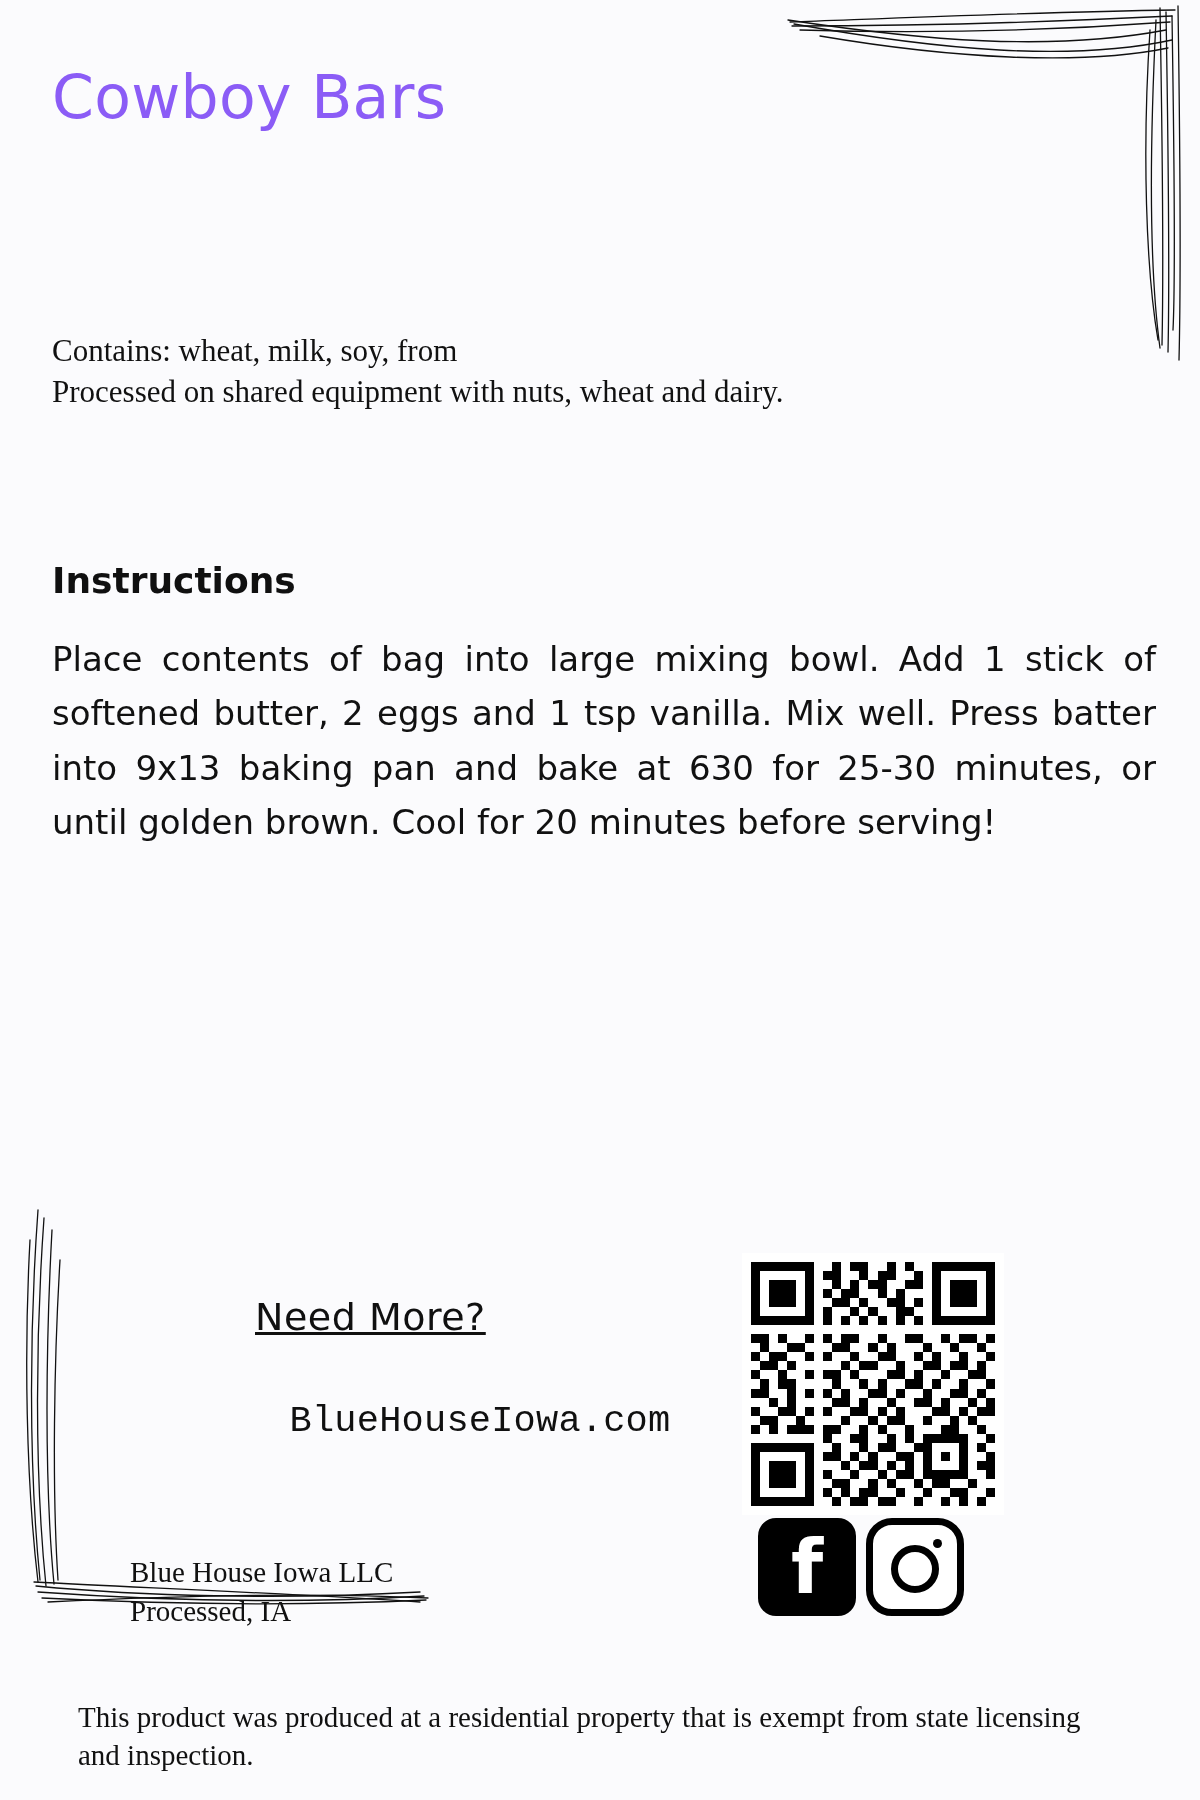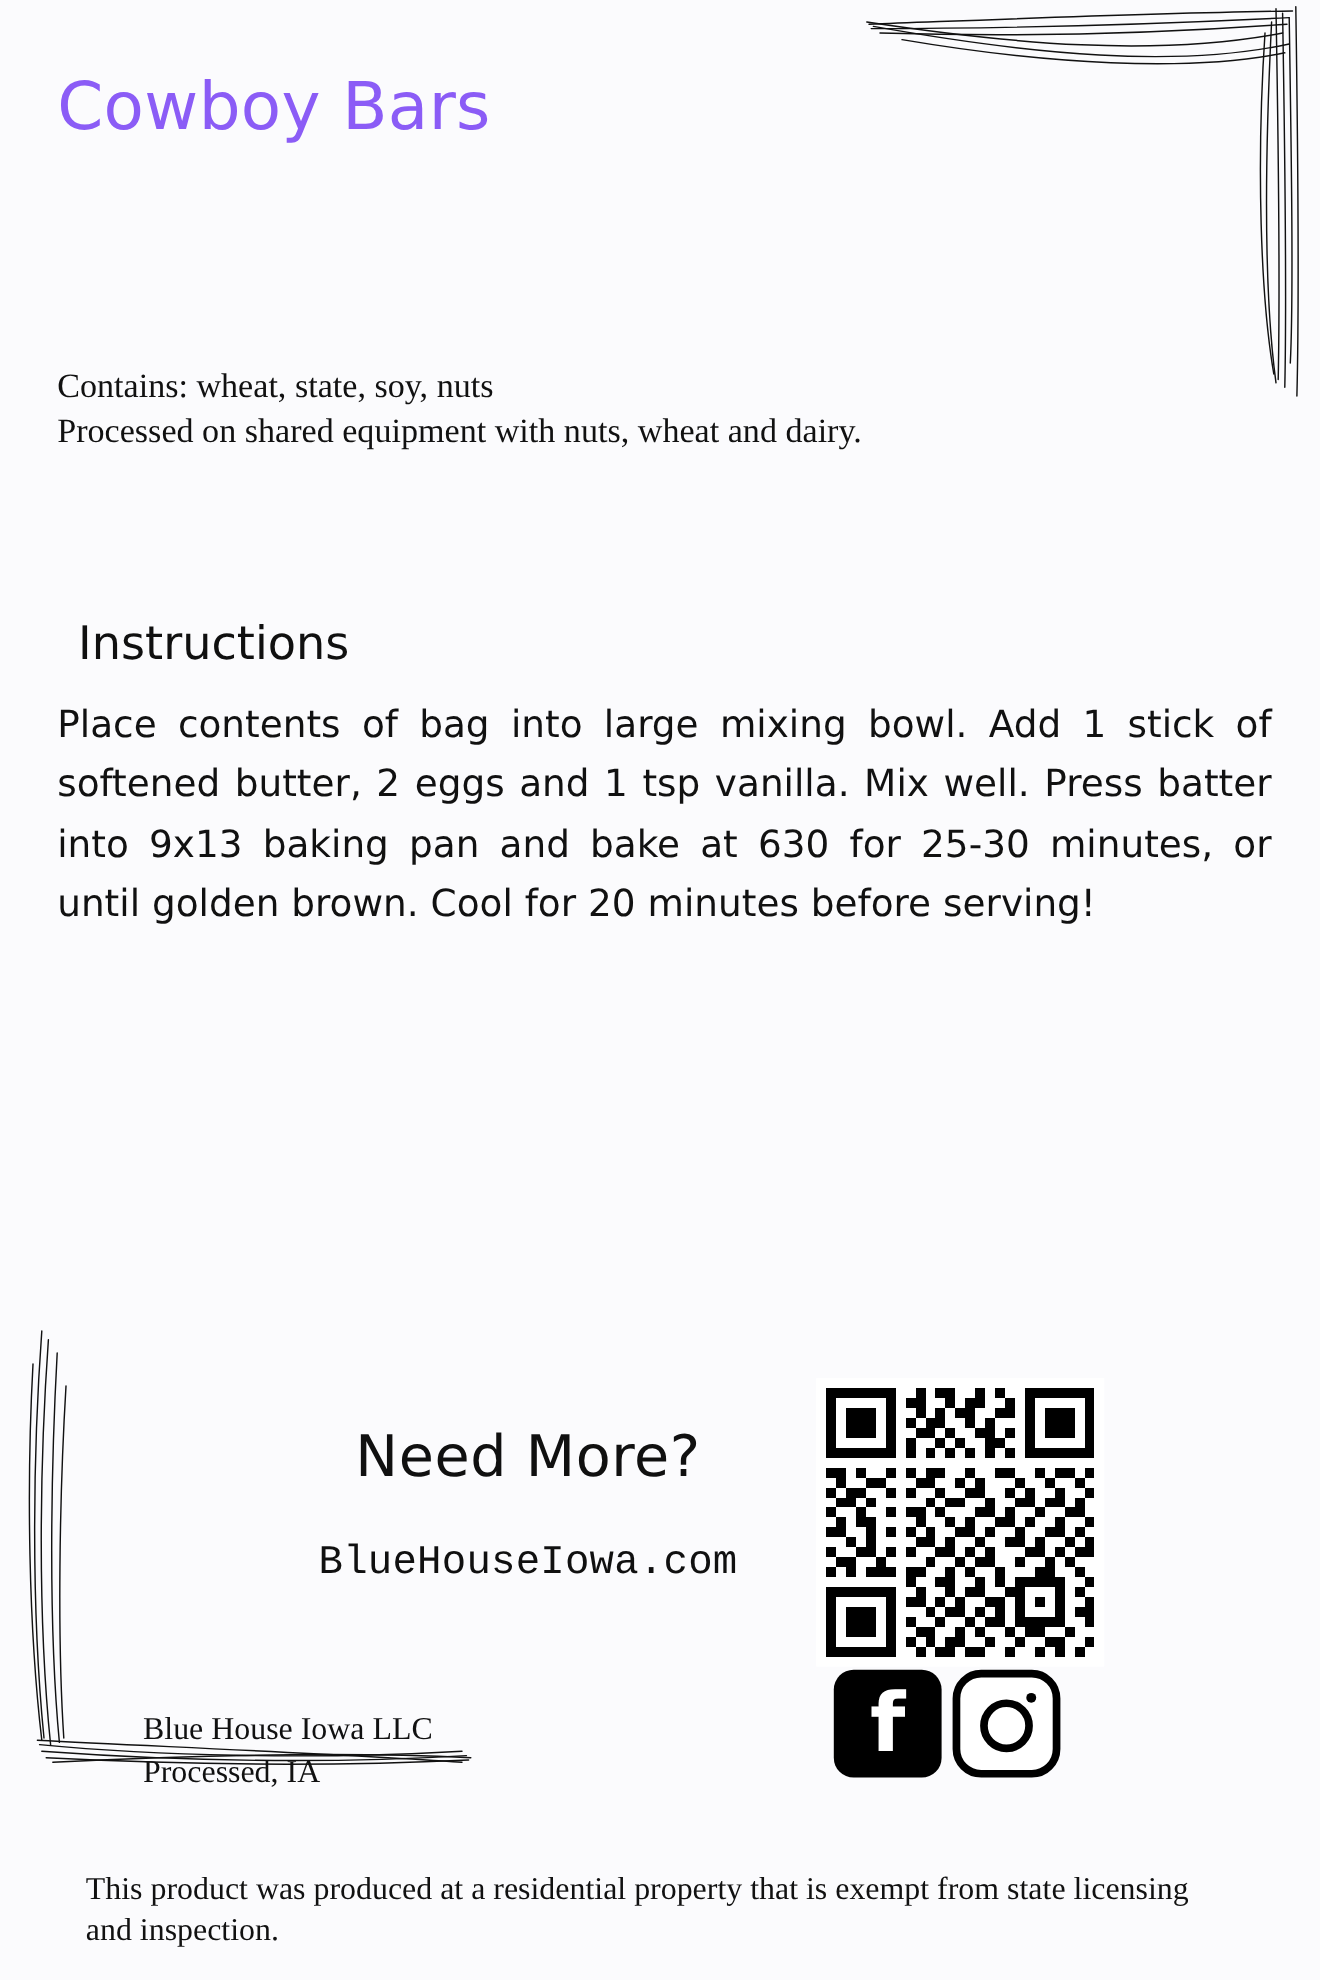--- a/index.html
+++ b/index.html
@@ -70,49 +70,48 @@
     line-height: 1.33;
     color: #111;
   }
 
   
   .instructions-heading {
     position: absolute;
     left: 52px;
     top: 560px;
     font-family: "DejaVu Sans", sans-serif;
-    font-size: 42px;
-    font-weight: 400;
+    font-size: 36px;
+    font-weight: 700;
     color: #101010;
-    margin-left: 19px;
   }
   .instructions-body {
     position: absolute;
     left: 52px;
     top: 632px;
     width: 1104px;
     font-family: "DejaVu Sans", sans-serif;
     font-size: 34px;
     line-height: 1.60;
     text-align: justify;
     text-justify: inter-word;
     color: #111;
   }
 
   
   .need-more {
     position: absolute;
     left: 255px;
     top: 1295px;
     width: 450px;
-    text-align: center;
     font-family: "DejaVu Sans", sans-serif;
-    font-size: 52px;
+    font-size: 38px;
     color: #101010;
     letter-spacing: 0.5px;
+    text-decoration: underline;
   }
   .website {
     position: absolute;
     left: 215px;
     top: 1400px;
     width: 530px;
     text-align: center;
     font-family: Liberation Mono, monospace;
     font-size: 37px;
     color: #101010;
@@ -243,21 +242,21 @@
       <path d="M42 398 C160 404, 300 406, 426 400"></path>
       <path d="M34 382 C150 388, 300 394, 420 402"></path>
       <path d="M48 402 C170 396, 310 392, 428 398"></path>
     </g>
   </svg>
 
   <div class="product-title">Cowboy Bars</div>
 
 
   <div class="allergen-block">
-    <div>Contains: wheat, state, soy, nuts</div>
+    <div>Contains: wheat, milk, soy, from</div>
     <div>Processed on shared equipment with nuts, wheat and dairy.</div>
   </div>
 
   <div class="instructions-heading">Instructions</div>
   <div class="instructions-body">Place contents of bag into large mixing bowl. Add 1 stick of softened butter, 2 eggs and 1 tsp vanilla. Mix well. Press batter into 9x13 baking pan and bake at 630 for 25-30 minutes, or until golden brown.  Cool for 20 minutes before serving!</div>
 
   <div class="need-more">Need More?</div>
   <div class="website">BlueHouseIowa.com</div>
 
   <div class="qr-wrap">

